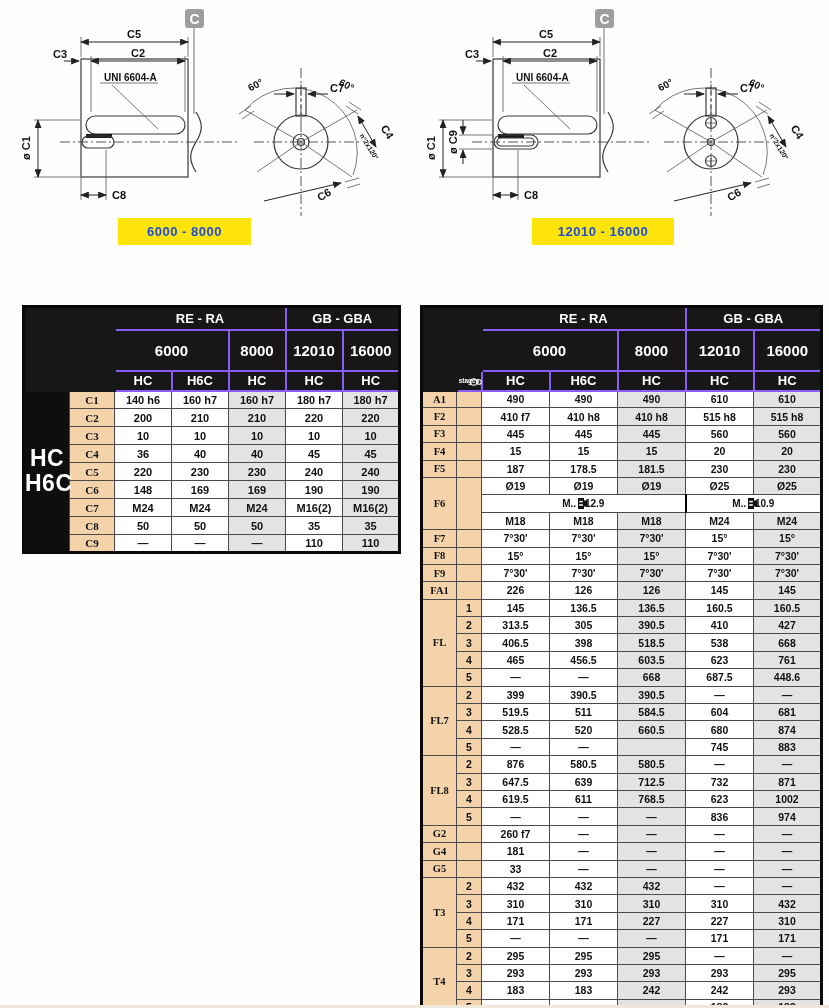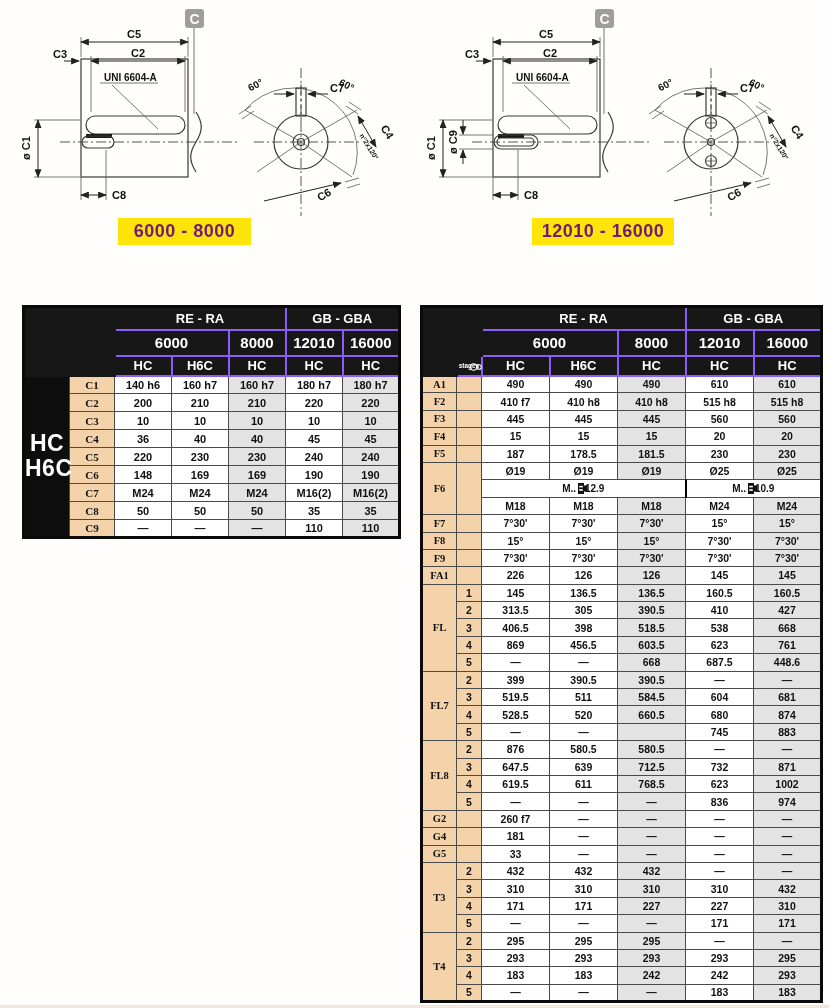--- a/index.html
+++ b/index.html
@@ -17,30 +17,30 @@
   .cl  { stroke:#444; stroke-width:0.9; fill:none; stroke-dasharray:10 3 2 3; }
   .dsh { stroke:#444; stroke-width:0.8; fill:none; stroke-dasharray:4 3; }
   text.dlb { font-size:11px; font-weight:bold; fill:#111; font-family:"Liberation Sans",sans-serif; }
   text.sml { font-size:7px;  font-weight:bold; fill:#111; font-family:"Liberation Sans",sans-serif; }
 
   .c-badge { position:absolute; width:19px; height:19px; background:#9e9e9e; border-radius:3px;
              color:#fff; font-weight:bold; font-size:14px; display:flex; align-items:center;
              justify-content:center; }
   .badge-line { position:absolute; width:2px; background:#b8b8b8; }
 
-  .caption { position:absolute; background:#ffe40a; color:#701a75; font-weight:bold; font-size:18px;
+  .caption { position:absolute; background:#ffe40a; color:#1d4ed8; font-weight:bold; font-size:13px;
              display:flex; align-items:center; justify-content:center; letter-spacing:0.5px; }
 
   
   .dim-table { position:absolute; border-collapse:collapse; table-layout:fixed; background:#fff;
                border:3px solid #0a0a0a; }
   .dim-table th { background:#171717; color:#fff; border:2px solid #8b5cf6; font-weight:bold;
                   text-align:center; padding:0; }
   th.grp  { font-size:13px; height:23px; }
-  th.size { font-size:15px; height:26px; }
+  th.size { font-size:15px; height:41px; }
   th.var  { font-size:13px; height:20px; }
   th.corner, th.blank { border-color:#171717; }
   th.stages-th { font-size:6px; line-height:1; vertical-align:middle; }
   .stages-word { font-size:6.5px; font-weight:bold; color:#fff; margin-top:1px; }
 
   .dim-table td { border:1px solid #4a4a4a; font-size:11px; font-weight:bold; color:#101010;
                   text-align:center; padding:0; background:#fff; }
   #left-table  td { height:18px; }
   #right-table td { height:17.4px; font-size:10.5px; }
   td.shade     { background:#e3e3e3; }
@@ -504,21 +504,21 @@
         <tr>
           <td class="stage-cell">3</td>
           <td>406.5</td>
           <td>398</td>
           <td class="shade">518.5</td>
           <td>538</td>
           <td class="shade">668</td>
         </tr>
         <tr>
           <td class="stage-cell">4</td>
-          <td>869</td>
+          <td>465</td>
           <td>456.5</td>
           <td class="shade">603.5</td>
           <td>623</td>
           <td class="shade">761</td>
         </tr>
         <tr>
           <td class="stage-cell">5</td>
           <td>—</td>
           <td>—</td>
           <td class="shade">668</td>

